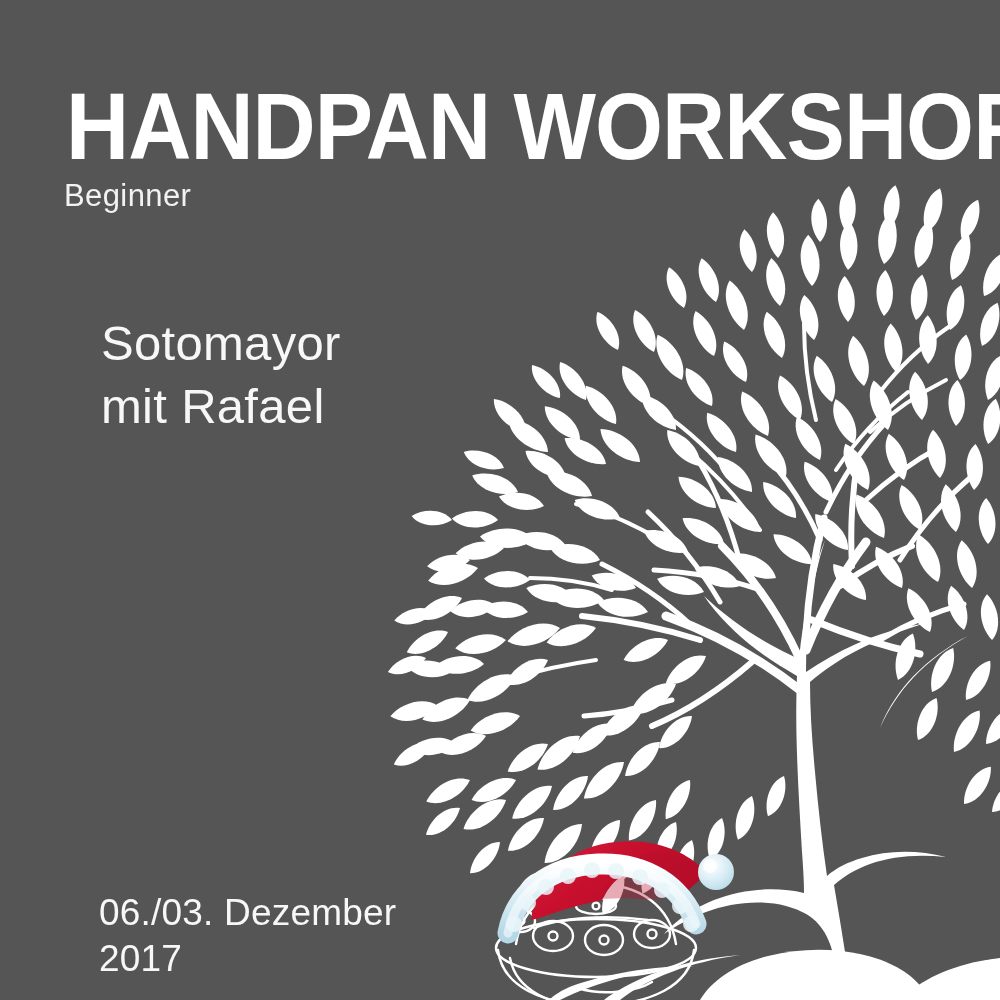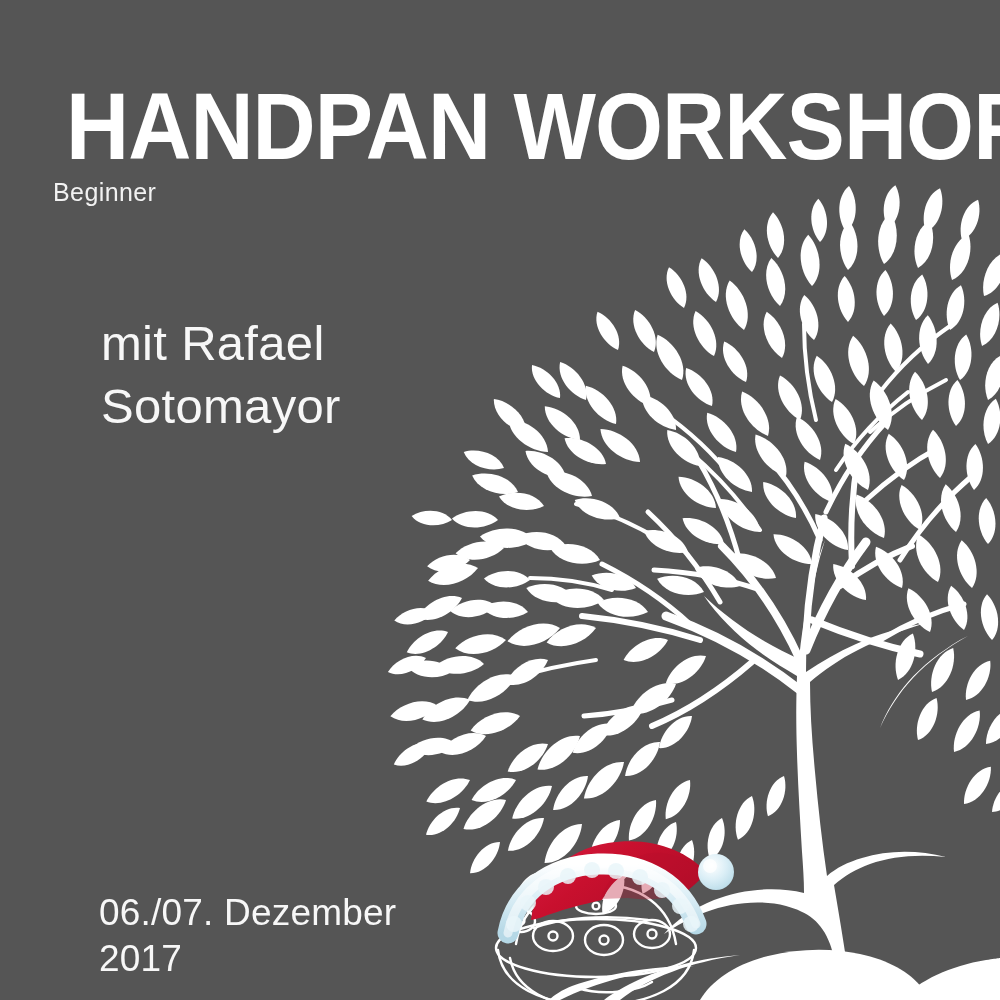--- a/index.html
+++ b/index.html
@@ -45,24 +45,24 @@
     font-size: 94px;
     line-height: 1.0;
     letter-spacing: -1px;
     transform: scaleX(0.93);
     transform-origin: left top;
     white-space: nowrap;
   }
 
   .subtitle {
     position: absolute;
-    left: 53px;
+    left: 64px;
     top: 178px;
     color: #f2f2f2;
-    font-size: 25px;
+    font-size: 31px;
     font-weight: 300;
     letter-spacing: 0.4px;
     white-space: nowrap;
   }
 
   .presenter {
     position: absolute;
     left: 101px;
     top: 312px;
     color: #f7f7f7;
@@ -440,23 +440,23 @@
     </g>
   </svg>
 
   <div id="textlayer">
 
     <div class="title">HANDPAN WORKSHOP</div>
 
     <div class="subtitle">Beginner</div>
 
     <div class="presenter">
+      <span class="line">Sotomayor</span>
       <span class="line">mit Rafael</span>
-      <span class="line">Sotomayor</span>
     </div>
 
     <div class="dateblock">
-      <span class="line">06./07. Dezember</span>
+      <span class="line">06./03. Dezember</span>
       <span class="line">2017</span>
     </div>
 
   </div>
 </div>
 
 </body></html>

